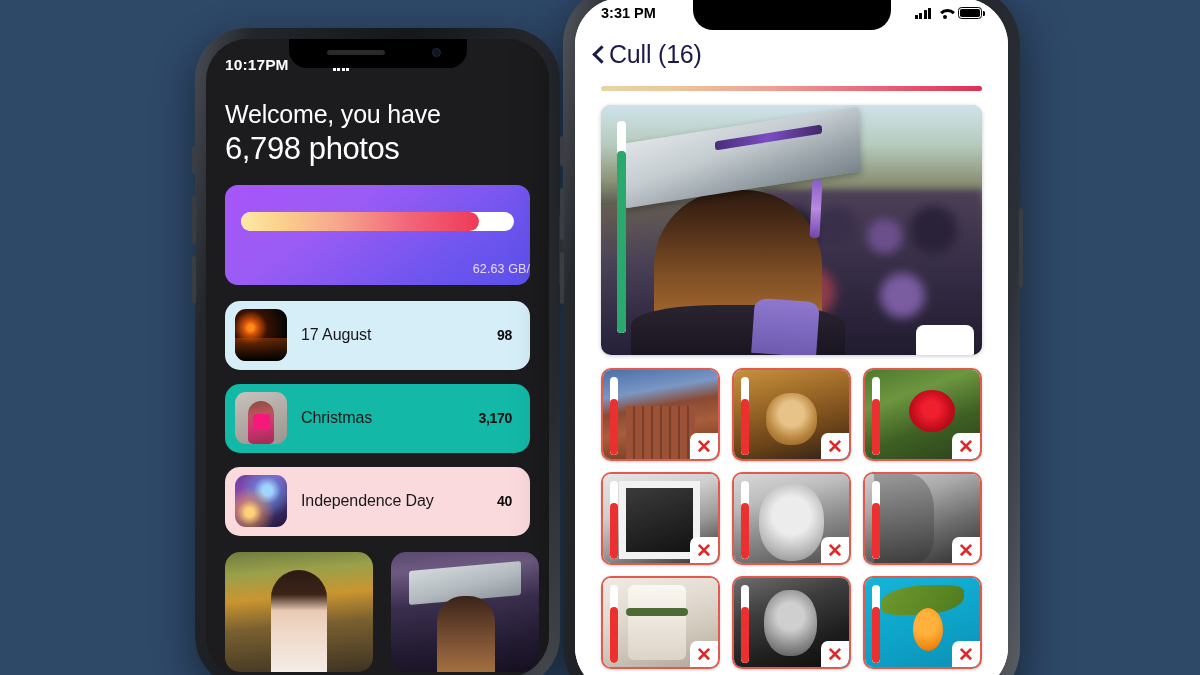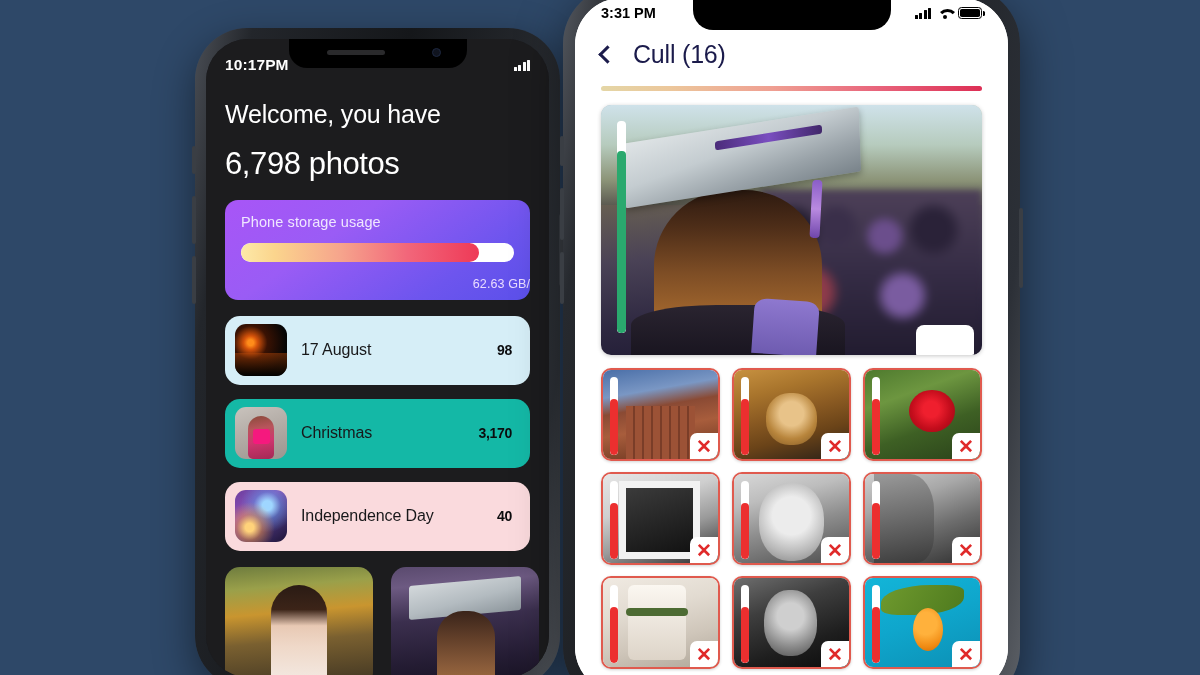--- a/index.html
+++ b/index.html
@@ -49,33 +49,33 @@
   #phone-left .sb3 { left:-3px; top:228px; width:4px; height:48px; }
   #phone-left .sb4 { right:-3px; top:186px; width:4px; height:72px; }
 
   
   .lscreen {
     position:absolute; inset:0; background:#1c1c1e; color:#fff;
     padding:0 19px;
   }
   .lstatus {
     height:44px; display:flex; align-items:center;
-    justify-content:space-between; padding-top:8px;gap:44px;
+    justify-content:flex-start; padding-top:8px;gap:44px;
   }
   .lstatus .time { font-size:15.5px; font-weight:700; letter-spacing:.1px; }
   .bars { display:flex; align-items:flex-end; gap:1.5px; height:11px; }
   .bars i { display:block; width:3px; background:#fff; border-radius:.5px; }
   .bars i:nth-child(1){ height:4px; }
   .bars i:nth-child(2){ height:6px; }
   .bars i:nth-child(3){ height:8.5px; }
   .bars i:nth-child(4){ height:11px; }
 
   .welcome { margin-top:16px; }
   .welcome .l1 { font-size:25px; font-weight:400; line-height:1.22; letter-spacing:-.2px; }
-  .welcome .l2 { font-size:31px; font-weight:500; line-height:1.2; letter-spacing:-.4px; margin-top:15px; }
+  .welcome .l2 { font-size:31px; font-weight:500; line-height:1.2; letter-spacing:-.4px; margin-top:0; }
 
   .storage-card {
     margin-top:18px;
     height:100px;
     border-radius:13px;
     background:linear-gradient(145deg,#a855f7 0%,#9a5cf5 35%,#6d55ee 75%,#5b50ea 100%);
     padding:14px 16px 12px 16px;
     position:relative; overflow:hidden;
   }
   .storage-card .slabel {
@@ -213,21 +213,21 @@
   .batt:after {
     content:""; position:absolute; right:-3.5px; top:3.4px; width:2px; height:5px;
     background:#000; border-radius:0 1.5px 1.5px 0;
   }
   .batt i {
     position:absolute; left:1.3px; top:1.3px; bottom:1.3px; right:1.3px;
     background:#000; border-radius:1.8px; display:block;
   }
 
   .rheader {
-    height:52px; display:flex; align-items:center; gap:19px; padding:0 26px;
+    height:52px; display:flex; align-items:center; gap:1px; padding:0 20px;
   }
   .chev {
     width:13px; height:13px; border-left:3.4px solid #1b1b4b;
     border-bottom:3.4px solid #1b1b4b; transform:rotate(45deg);
     margin-top:1px; flex:none;
   }
   .rtitle { font-size:25px; font-weight:400; color:#1b1b4b; letter-spacing:-.2px; }
   .rprogress {
     margin:6px 26px 0 26px; height:5px; border-radius:3px;
     background:linear-gradient(90deg,#e4d6a6 0%,#ecc79b 18%,#ef9f92 45%,#e8657c 72%,#dd2f55 100%);
@@ -378,21 +378,20 @@
             <i></i>
           </div>
       </div>
 
       <div class="welcome">
         <div class="l1">Welcome, you have</div>
         <div class="l2">6,798 photos</div>
       </div>
 
       <div class="storage-card">
-        <div class="slabel">Phone storage usage</div>
         <div class="track">
           <div class="fillbar"></div>
         </div>
         <div class="sval">62.63 GB/</div>
       </div>
 
       <div class="evlist">
         <div class="evrow" style="background:#d6eef7">
           <div class="evthumb th-halloween"></div>
           <div class="evname">17 August</div>

